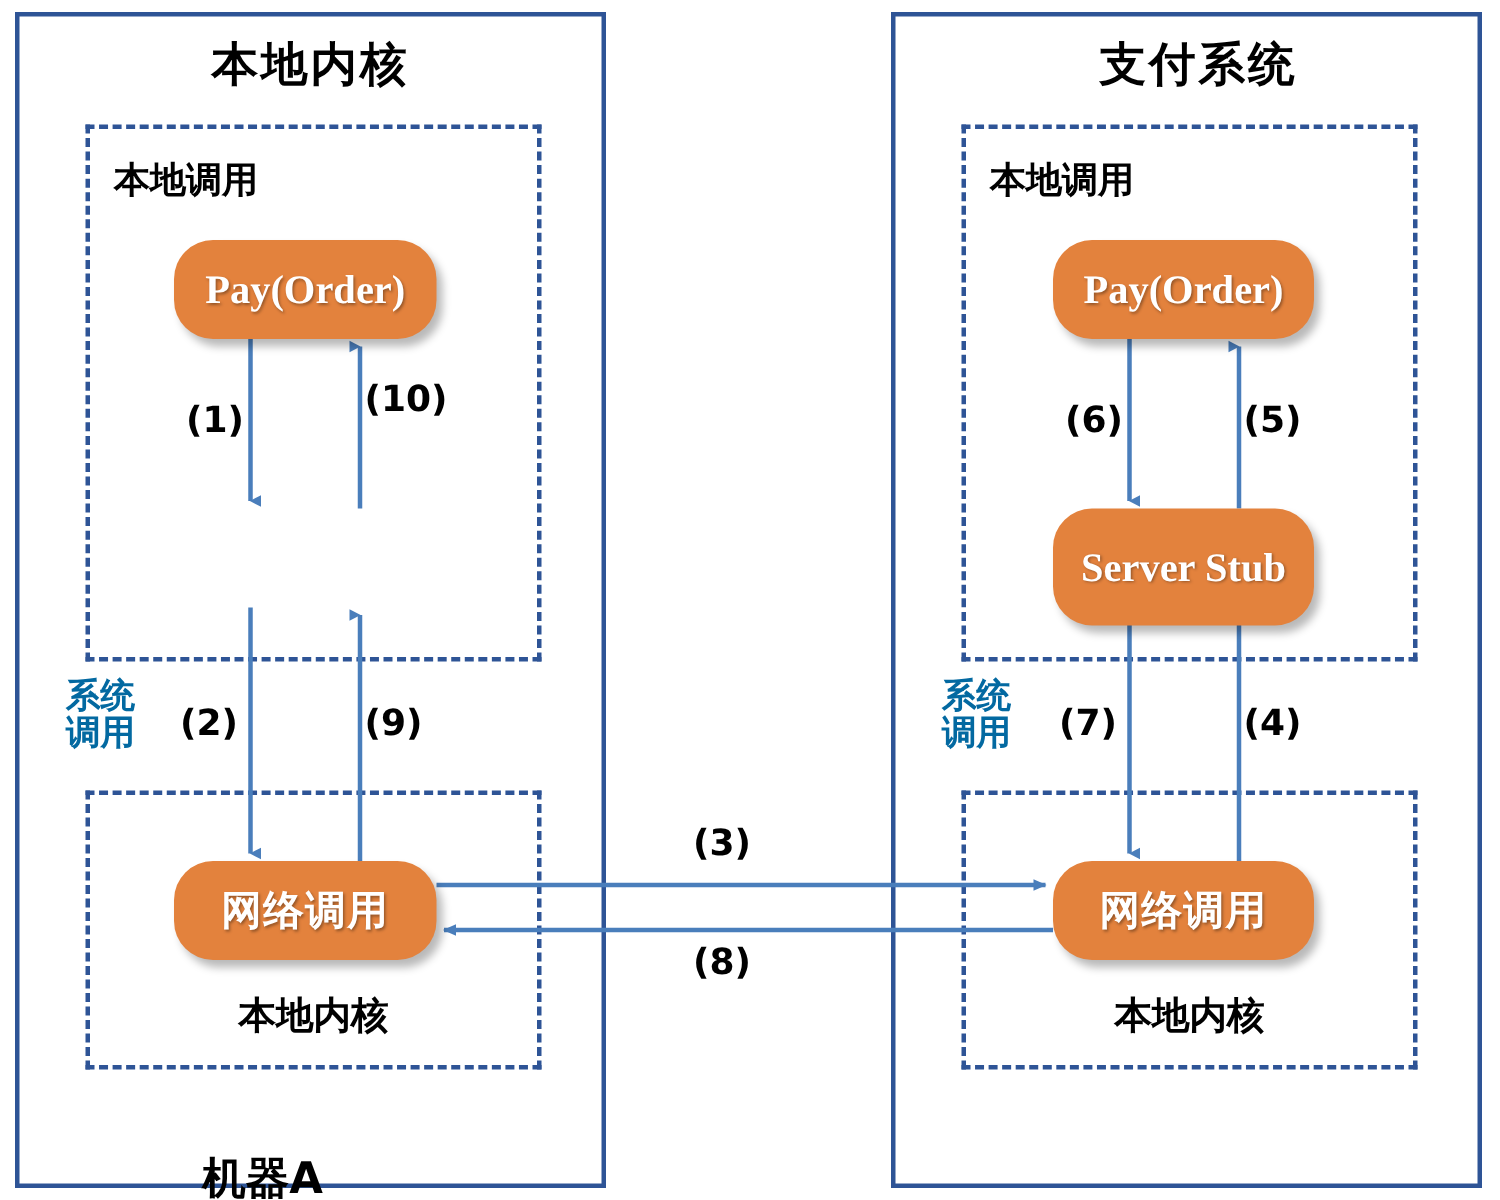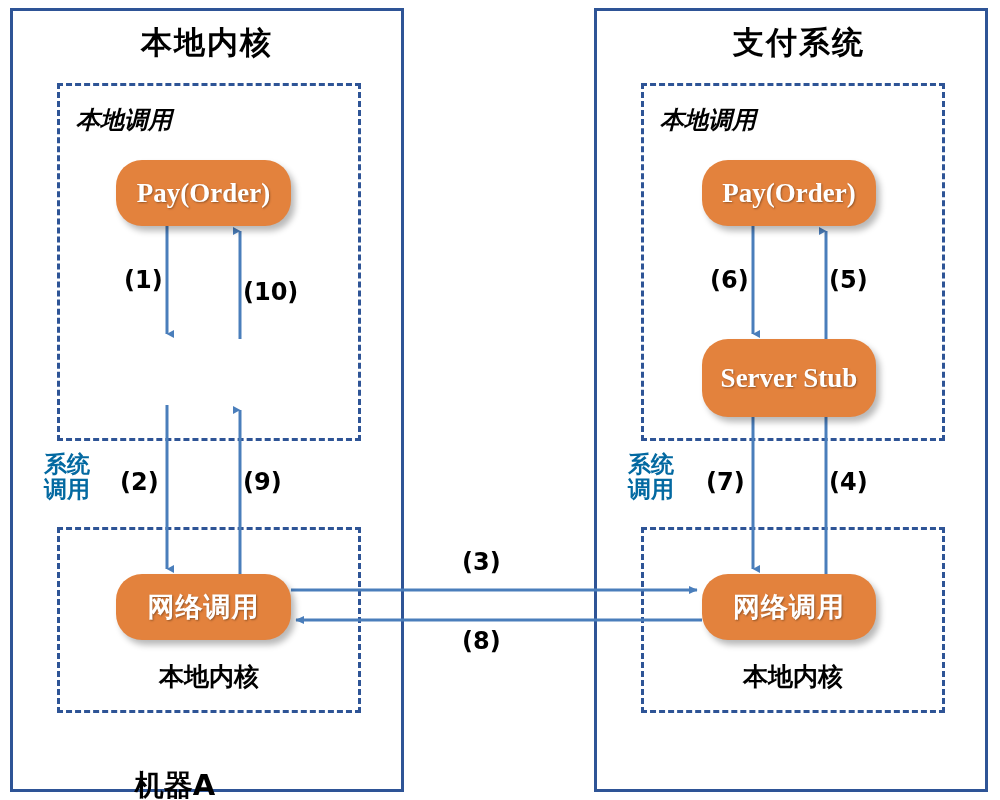--- a/index.html
+++ b/index.html
@@ -90,21 +90,20 @@
   #title-a { left: 10px; top: 22px; width: 394px; }
   #title-b { left: 570px; top: 22px; width: 458px; }
 
   .region-label {
     position: absolute;
     font-family: "DejaVu Sans", "Liberation Sans", sans-serif;
     font-weight: bold;
     font-size: 24px;
     color: #000000;
     white-space: nowrap;
-    font-style: italic;
   }
   #local-call-label-a { left: 76px;  top: 104px; }
   #local-call-label-b { left: 660px; top: 104px; }
 
   .kernel-label {
     position: absolute;
     font-family: "DejaVu Sans", "Liberation Sans", sans-serif;
     font-weight: bold;
     font-size: 25px;
     color: #000000;
@@ -153,21 +152,21 @@
   .step-tag {
     position: absolute;
     font-family: "DejaVu Sans", "Liberation Sans", sans-serif;
     font-weight: bold;
     font-size: 24px;
     color: #000000;
     white-space: nowrap;
     z-index: 7;
   }
   #step-1  { left: 124px; top: 266px; }
-  #step-10 { left: 243px; top: 278px; }
+  #step-10 { left: 243px; top: 252px; }
   #step-2  { left: 120px; top: 468px; }
   #step-9  { left: 243px; top: 468px; }
   #step-6  { left: 710px; top: 266px; }
   #step-5  { left: 829px; top: 266px; }
   #step-7  { left: 706px; top: 468px; }
   #step-4  { left: 829px; top: 468px; }
   #step-3  { left: 462px; top: 548px; }
   #step-8  { left: 462px; top: 627px; }
 
   

